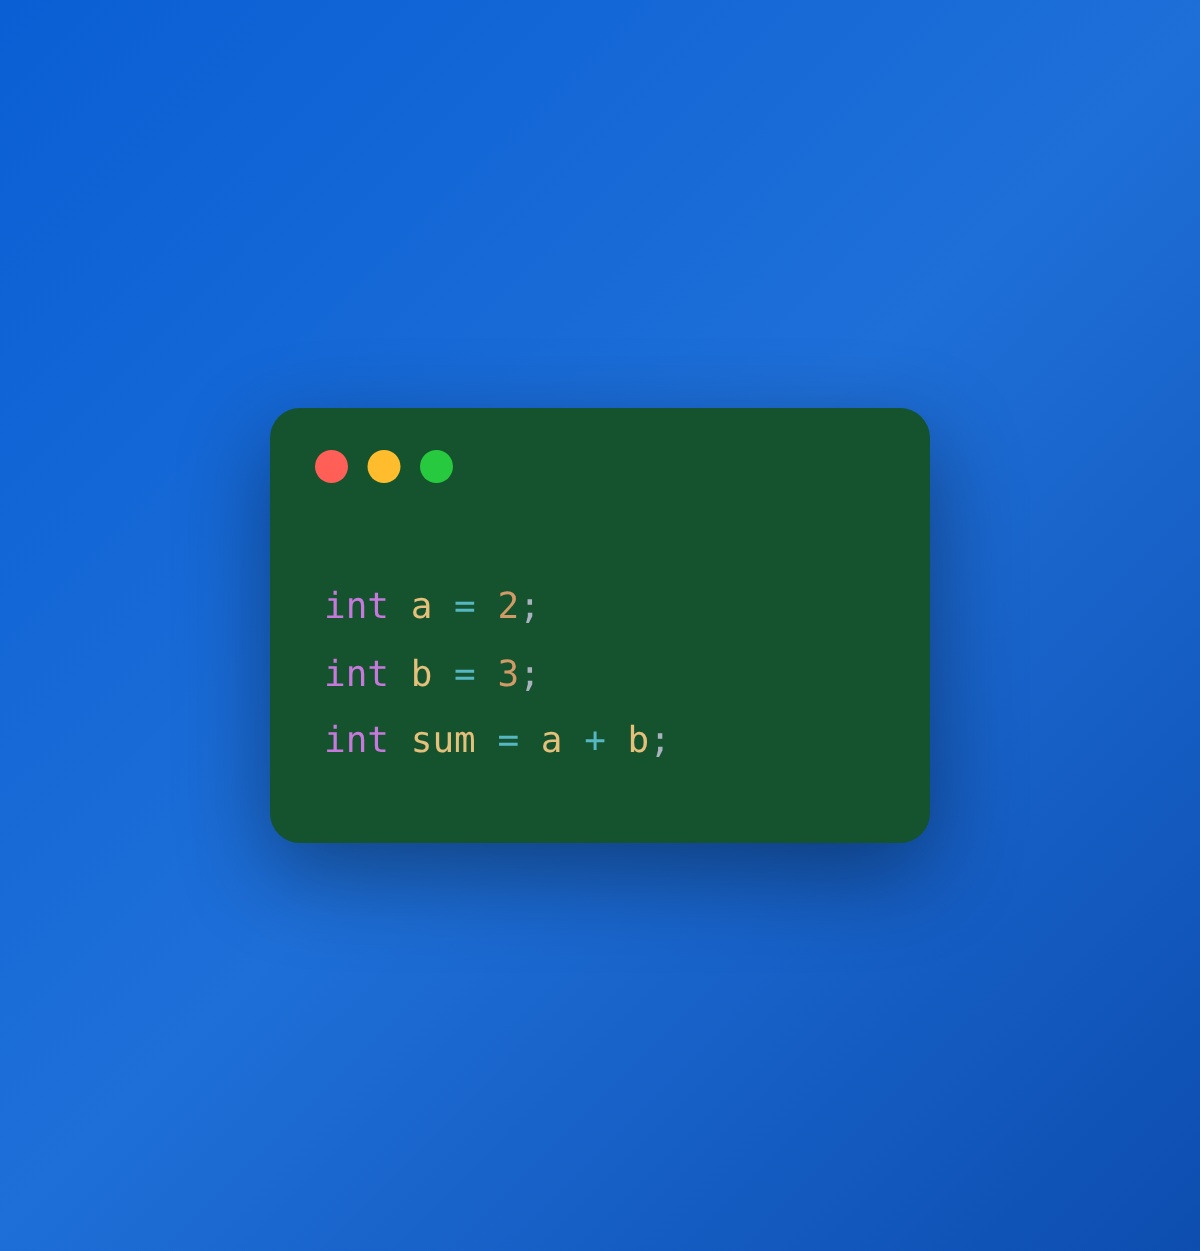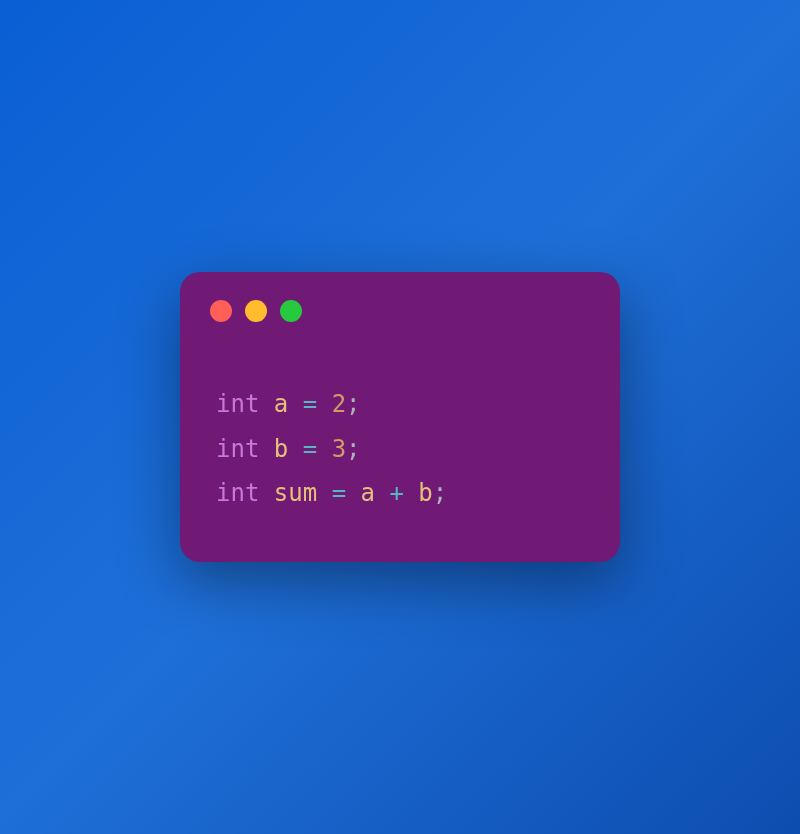--- a/index.html
+++ b/index.html
@@ -11,21 +11,21 @@
       width: 800px;
       height: 834px;
       background: linear-gradient(135deg, #0a5fd4 0%, #1e6fd8 50%, #0d4db0 100%);
       display: flex;
       align-items: center;
       justify-content: center;
       font-family: 'Menlo', 'Monaco', 'Consolas', monospace;
     }
     .window {
       width: 440px;
-      background: #701a75;
+      background: #14532d;
       border-radius: 20px;
       box-shadow: 0 20px 60px rgba(0, 0, 0, 0.4);
       padding: 28px 30px 46px 30px;
     }
     .titlebar {
       display: flex;
       gap: 13px;
       margin-bottom: 60px;
     }
     .dot {

